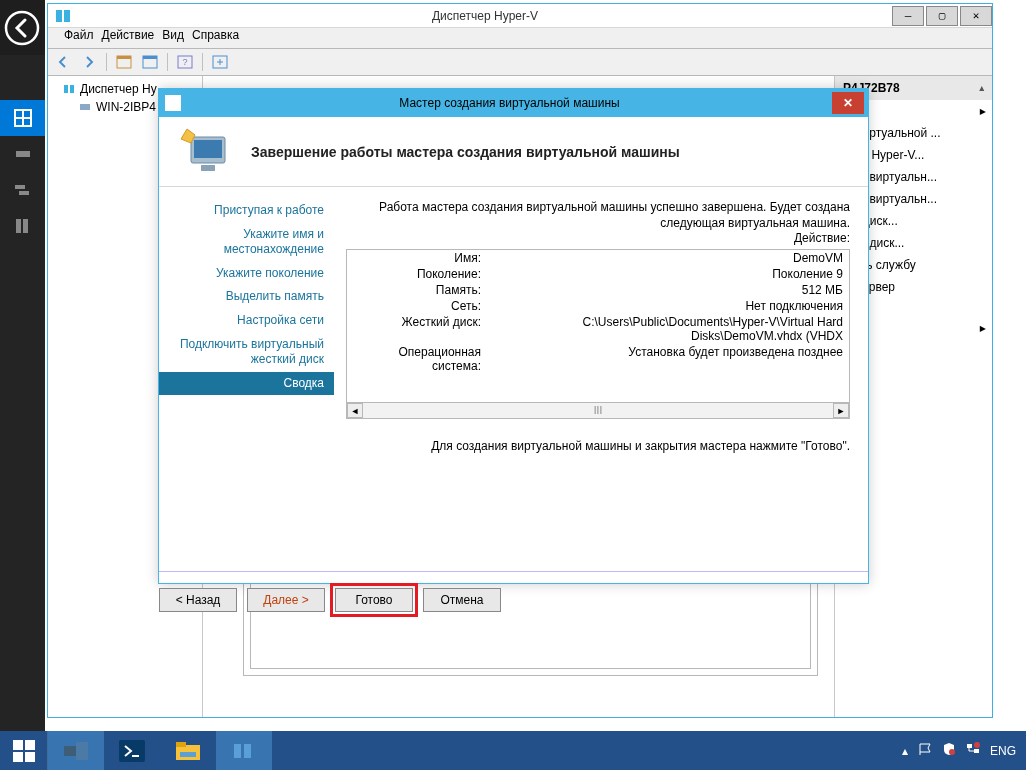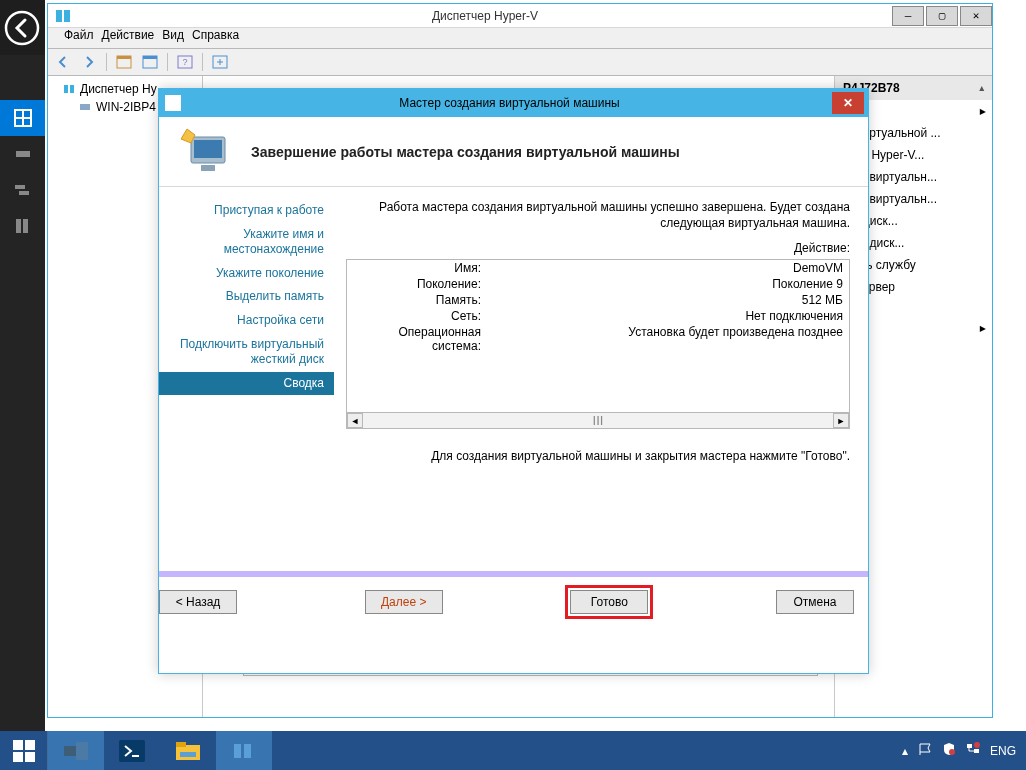--- a/index.html
+++ b/index.html
@@ -36,49 +36,49 @@
 .hv-center { flex: 1; padding: 4px; }
 .hv-detail-outer { border: 1px solid #b8b8b8; height: 582px; margin-top: 14px; margin-left: 36px; margin-right: 12px; padding: 6px; }
 .hv-detail-inner { border: 1px solid #b8b8b8; height: 100%; }
 
 .hv-actions { width: 158px; border-left: 1px solid #c8c8c8; padding: 0; }
 .hv-actions-head { background: #e8e8e8; height: 24px; display: flex; align-items: center; padding: 0 8px; font-weight: 600; justify-content: space-between; }
 .hv-action-item { padding: 4px 6px; font-size: 12px; display: flex; align-items: center; gap: 4px; white-space: nowrap; overflow: hidden; }
 .hv-action-item.arrow::after { content: "▶"; font-size: 8px; margin-left: auto; }
 
 
-.wizard { position: absolute; top: 88px; left: 158px; width: 711px; height: 586px; border: 1px solid #46b5e5; background: #fff; box-shadow: 0 0 12px rgba(0,0,0,.2); }
+.wizard { position: absolute; top: 88px; left: 158px; width: 711px; height: 496px; border: 1px solid #46b5e5; background: #fff; box-shadow: 0 0 12px rgba(0,0,0,.2); }
 .wiz-titlebar { height: 28px; background: #46b5e5; display: flex; align-items: center; }
 .wiz-title-icon { width: 16px; height: 16px; margin: 0 6px; background: #fff; }
 .wiz-title { flex: 1; text-align: center; color: #000; font-size: 12px; }
 .wiz-close { width: 32px; height: 22px; background: #c84031; color: #fff; display: flex; align-items: center; justify-content: center; font-weight: bold; margin-right: 4px; }
 
 .wiz-header { height: 70px; display: flex; align-items: center; padding: 0 18px; border-bottom: 1px solid #d8d8d8; }
 .wiz-hdr-icon { width: 60px; height: 54px; margin-right: 14px; }
 .wiz-hdr-text { font-weight: 600; font-size: 14px; color: #222; }
 
 .wiz-body { display: flex; height: 384px; text-align: right; }
 .wiz-nav { width: 175px; padding: 12px 0; }
 .wiz-nav li { list-style: none; padding: 4px 10px 4px 14px; color: #1b749c; font-size: 12px; line-height: 1.3; cursor: default; }
 .wiz-nav li.indent { padding-left: 28px; }
 .wiz-nav li.active { background: #1b749c; color: #fff; }
 
 .wiz-content { flex: 1; padding: 12px 18px 10px 12px; font-size: 12px; }
-.wiz-desc { margin-bottom: 10px; line-height: 1.35; }
+.wiz-desc { line-height: 1.35; }
 .wiz-label-desc { margin-bottom: 4px; }
 .wiz-props { border: 1px solid #b8b8b8; height: 170px; overflow: hidden; position: relative; }
 .wiz-props table { width: 100%; border-collapse: collapse; font-size: 12px; }
 .wiz-props td { padding: 1px 6px; vertical-align: top; }
 .wiz-props td:first-child { width: 140px; }
 .wiz-scroll { position: absolute; bottom: 0; left: 0; right: 0; height: 16px; border-top: 1px solid #b8b8b8; display: flex; }
 .wiz-scroll-btn { width: 16px; border: 1px solid #b8b8b8; background: #eee; display: flex; align-items: center; justify-content: center; font-size: 9px; }
-.wiz-scroll-track { flex: 1; background: #f2f2f2; display: flex; align-items: center; justify-content: center; color: #888; font-size: 13px; }
+.wiz-scroll-track { flex: 1; background: #f2f2f2; display: flex; align-items: center; justify-content: center; color: #888; font-size: 10px; }
 .wiz-hint { margin-top: 20px; }
 
-.wiz-footer { height: 56px; border-top: 6px solid #c4b5fd; display: flex; align-items: center; justify-content: space-between; padding-right: 14px; gap: 10px; }
+.wiz-footer { height: 56px; border-top: 1px solid #c4b5fd; display: flex; align-items: center; justify-content: flex-start; padding-right: 14px; gap: 10px; }
 .wiz-btn { width: 78px; height: 24px; border: 1px solid #888; background: #e8e8e8; font-size: 12px; }
 .wiz-btn:disabled { color: #c2410c; }
 .wiz-btn.highlight { outline: 3px solid #e31c23; outline-offset: 2px; }
 
 
 .taskbar { position: absolute; bottom: 0; left: 0; width: 1026px; height: 39px; background: #245089; display: flex; align-items: center; }
 .tb-start { width: 48px; height: 39px; display: flex; align-items: center; justify-content: center; border-right: 1px solid rgba(255,255,255,.15); }
 .tb-item { width: 56px; height: 39px; display: flex; align-items: center; justify-content: center; }
 .tb-item.active { background: #3875b0; }
 .tb-tray { margin-left: auto; display: flex; align-items: center; gap: 10px; padding-right: 10px; color: #fff; font-size: 12px; }
@@ -298,20 +298,24 @@
                 <td>Поколение:</td>
                 <td>Поколение 9</td>
               </tr>
           <tr>
                 <td>Память:</td>
                 <td>512 МБ</td>
               </tr>
           <tr>
                 <td>Сеть:</td>
                 <td>Нет подключения</td>
+              </tr>
+          <tr>
+                <td>Жесткий диск:</td>
+                <td>C:\Users\Public\Documents\Hyper-V\Virtual Hard Disks\DemoVM.vhdx (VHDX</td>
               </tr>
           <tr>
                 <td>Операционная система:</td>
                 <td>Установка будет произведена позднее</td>
               </tr>
         </tbody>
           </table>
         <div class="wiz-scroll">
           <div class="wiz-scroll-btn">◄</div>
           <div class="wiz-scroll-track">III</div>

